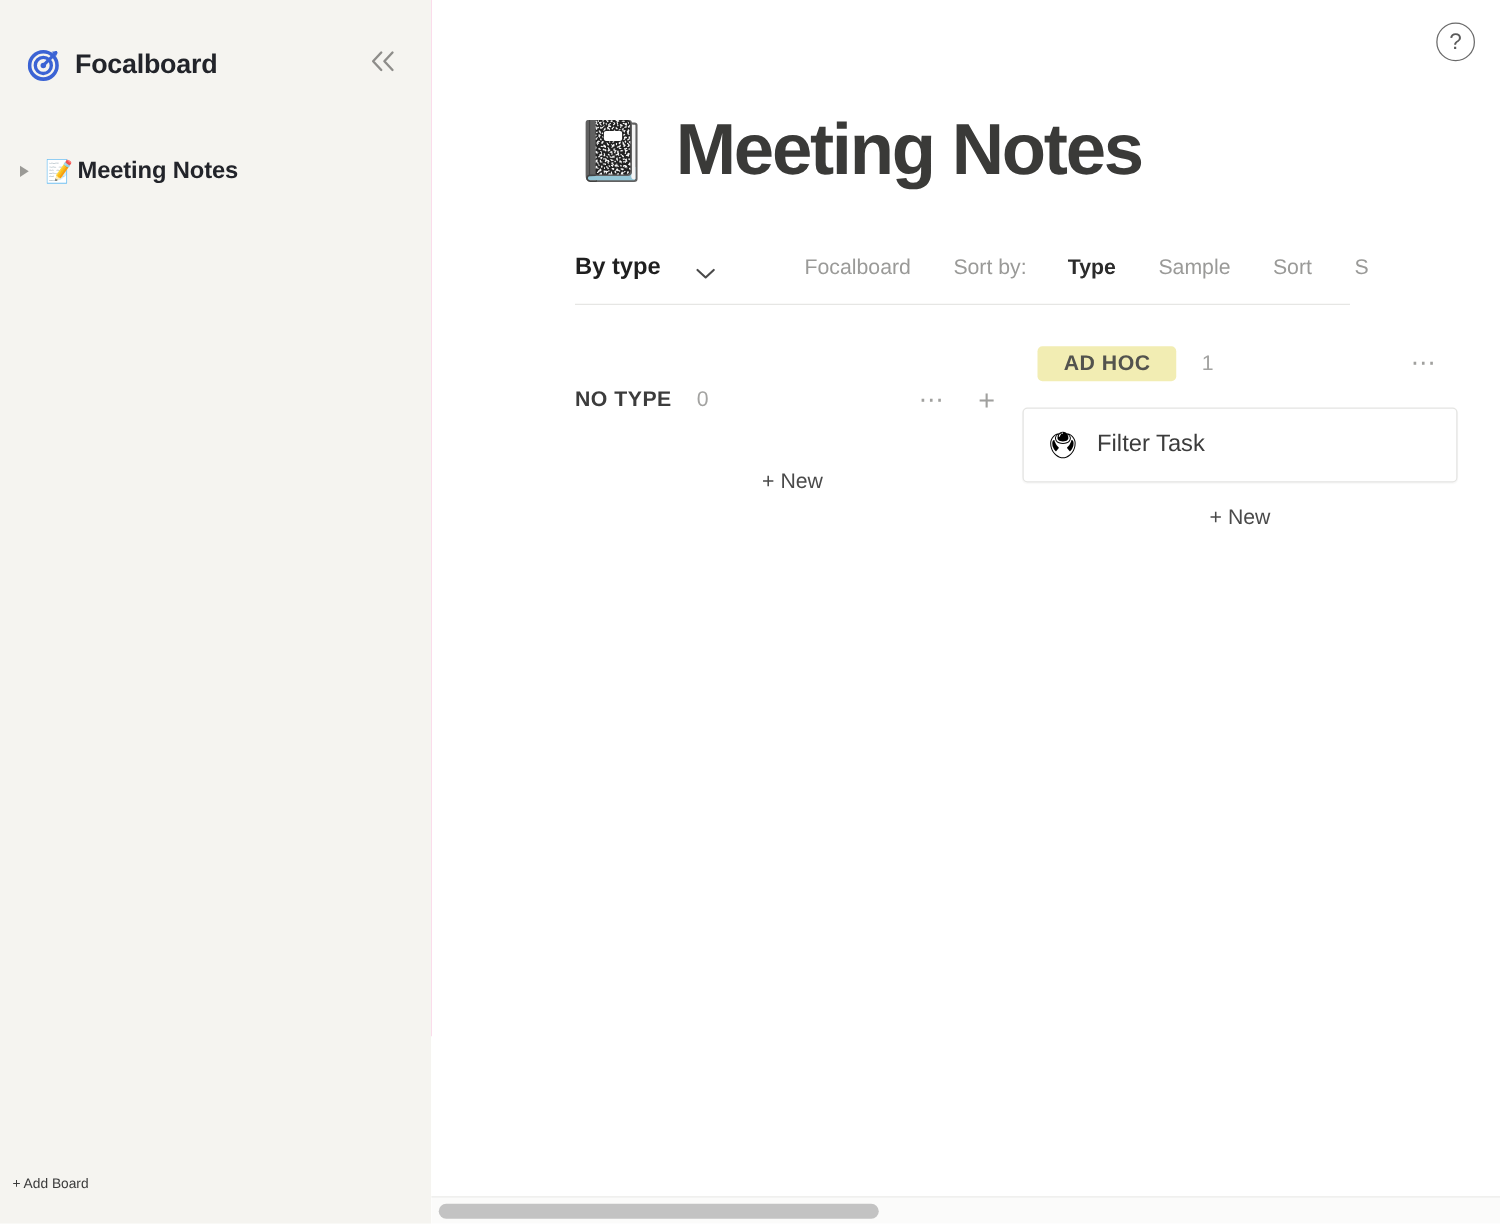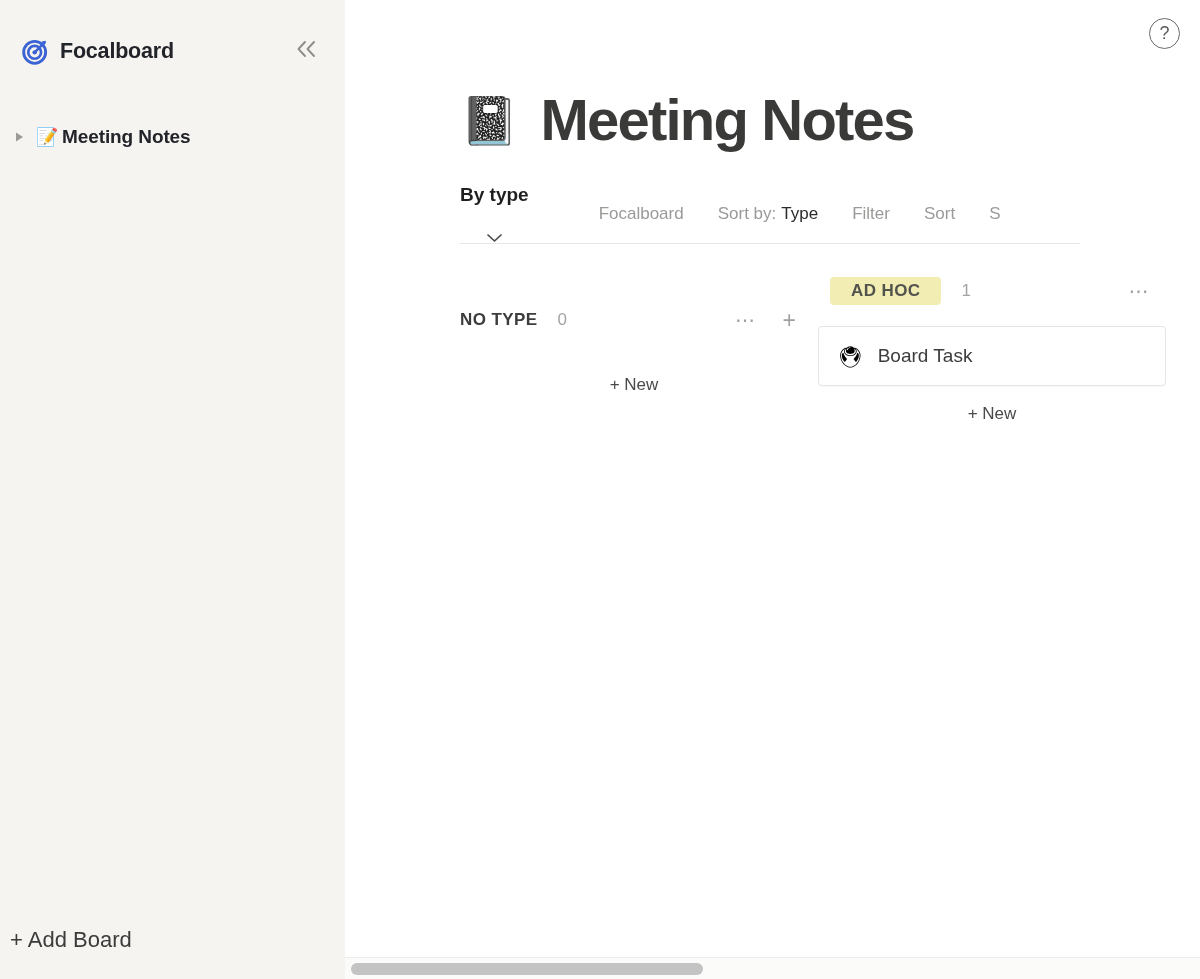--- a/index.html
+++ b/index.html
@@ -115,21 +115,21 @@
     color: #22242a;
     letter-spacing: -0.1px;
     white-space: nowrap;
   }
 
   .sidebar-footer {
     padding: 0 0 18px 0;
   }
 
   .add-board {
-    font-size: 22px;
+    font-size: 11px;
     color: #3b3b3b;
     padding: 8px 0 8px 10px;
     cursor: pointer;
     white-space: nowrap;
   }
 
   .settings-item {
     font-size: 17px;
     color: #8b8a86;
     padding: 10px 0 10px 28px;
@@ -212,25 +212,24 @@
     align-items: center;
     height: 58px;
     margin-top: 24px;
     border-bottom: 1px solid #e6e6e4;
     width: 620px;
     padding-bottom: 2px;
   }
 
   .view-selector {
     display: flex;
-    align-items: center;
+    align-items: flex-end;
     gap: 26px;
     cursor: pointer;
     margin-right: 70px;
-    flex-direction: column;
   }
 
   .view-name {
     font-size: 19px;
     font-weight: bold;
     color: #1f1f1f;
     white-space: nowrap;
   }
 
   .chevron-down {
@@ -245,21 +244,22 @@
     white-space: nowrap;
     cursor: pointer;
     margin-right: 34px;
     display: flex;
     align-items: center;
     gap: 5px;
   }
 
   .toolbar-btn .strong {
     color: #2b2b2b;
-    font-weight: normal;
+    font-weight: bold;
+    margin-left: 28px;
   }
 
   .toolbar-btn.last { margin-right: 0; }
 
   
   .kanban {
     display: flex;
     align-items: center;
     margin-top: 30px;
     padding-left: 0;
@@ -458,21 +458,21 @@
           </span>
         </div>
         <div class="toolbar-btn">
           <span>Focalboard</span>
         </div>
         <div class="toolbar-btn">
           <span>Sort by:</span>
           <span class="strong">Type</span>
         </div>
         <div class="toolbar-btn">
-          <span>Filter</span>
+          <span>Sample</span>
         </div>
         <div class="toolbar-btn">
           <span>Sort</span>
         </div>
         <div class="toolbar-btn last">
           <span>S</span>
         </div>
       </div>
 
       <div class="kanban">
@@ -492,21 +492,21 @@
         <div class="kanban-col">
           <div class="col-header">
             <span class="col-title badge">AD HOC</span>
             <span class="col-count">1</span>
             <span class="col-spacer"></span>
             <span class="col-menu">⋯</span>
           </div>
           <div class="col-cards">
             <div class="card">
               <span class="card-emoji">🖲</span>
-              <span class="card-title">Board Task</span>
+              <span class="card-title">Filter Task</span>
             </div>
           </div>
           <div class="new-btn">+ New</div>
         </div>
 
       </div>
     </div>
 
     <div class="hscroll-track">
       <div class="hscroll-thumb"></div>

